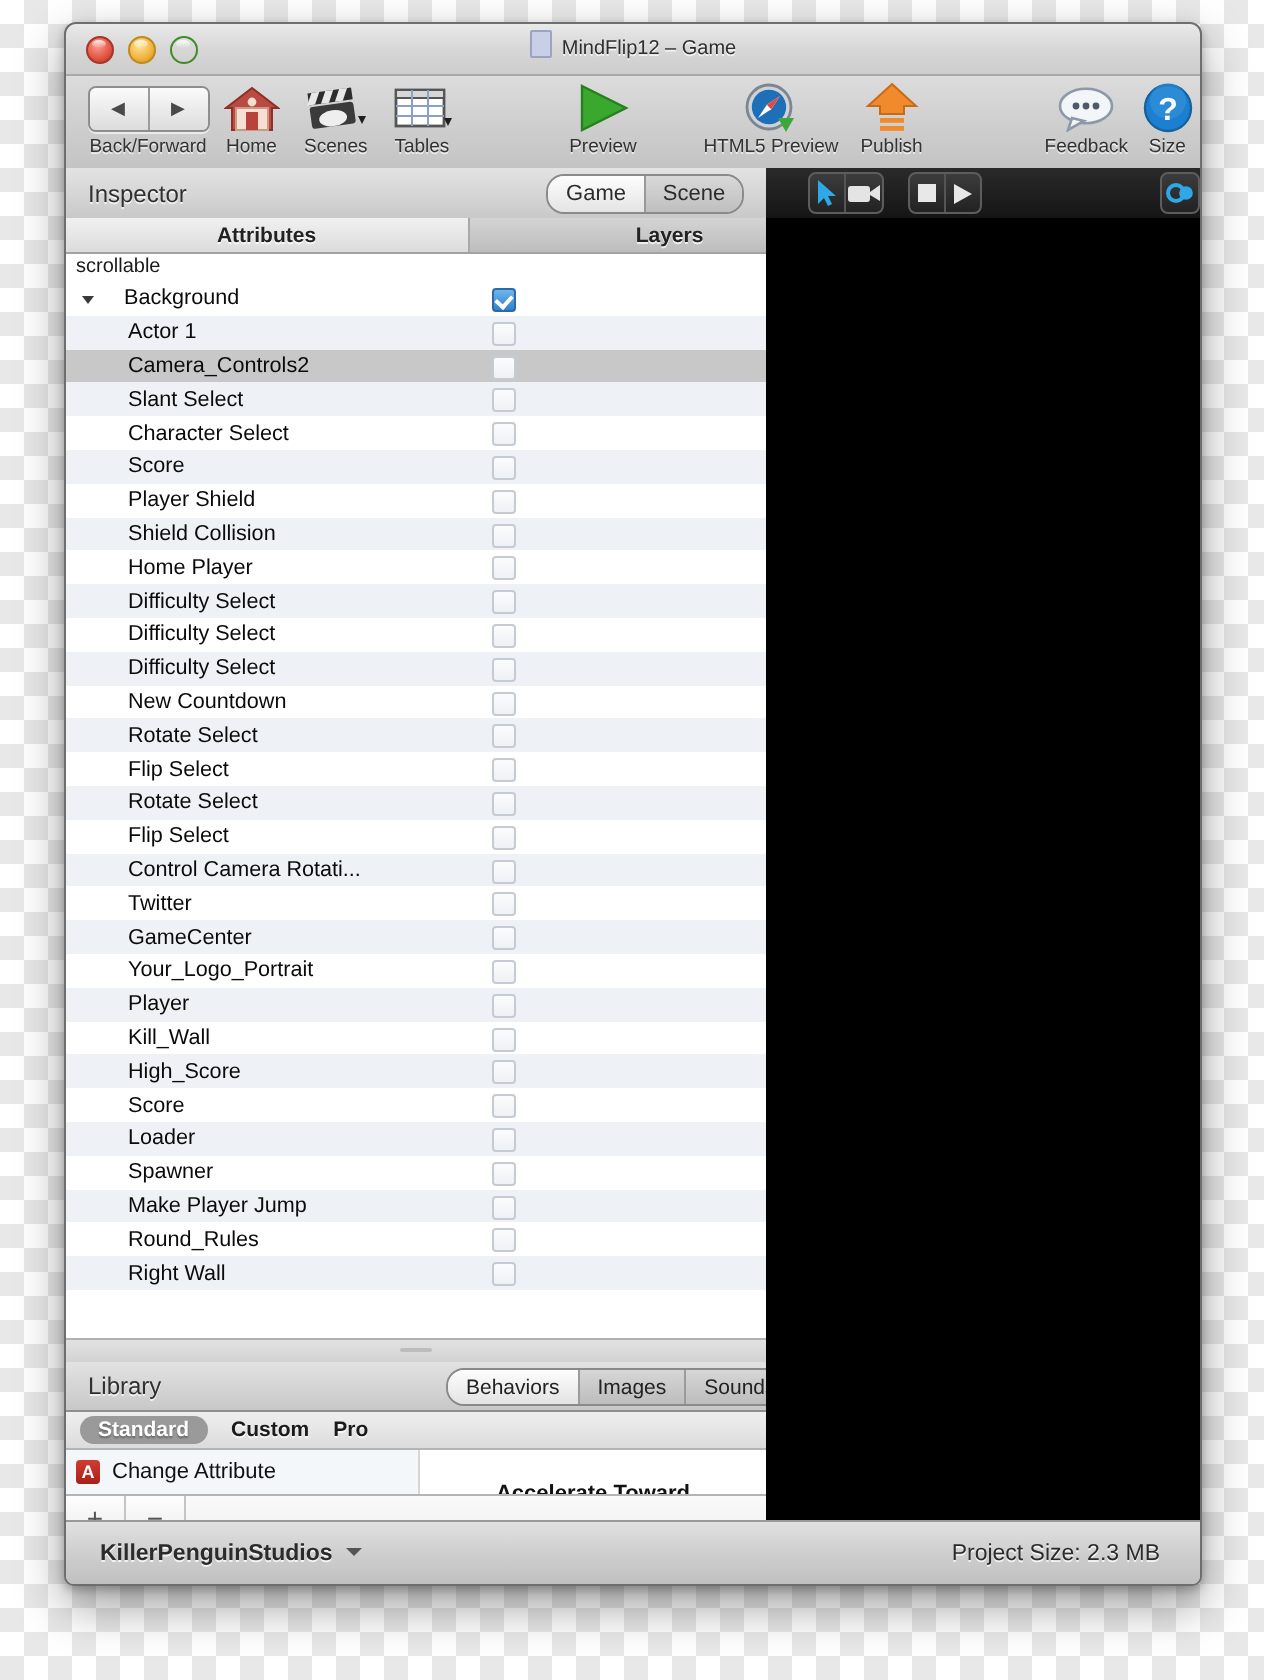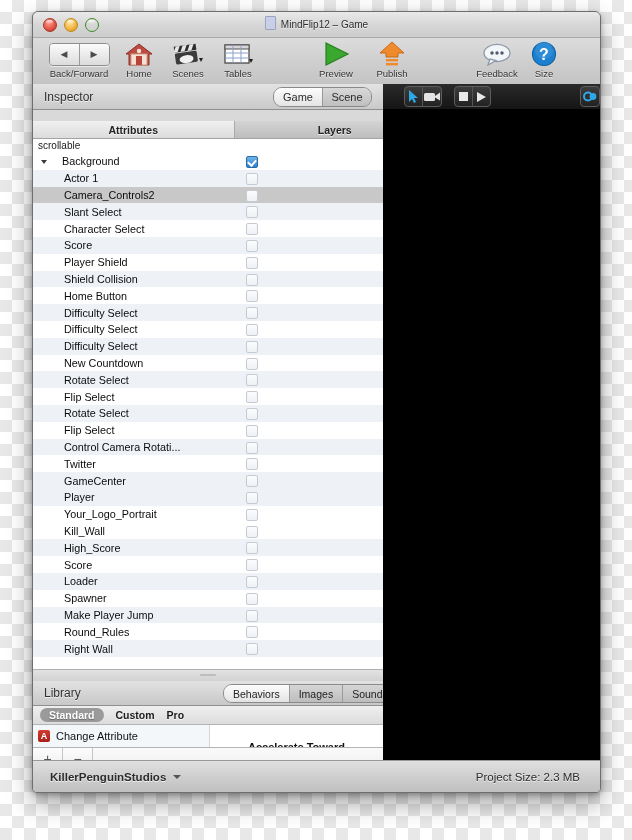--- a/index.html
+++ b/index.html
@@ -70,21 +70,21 @@
     border-bottom:1px solid #8f8f8f;
   }
   .inspector-title{font-size:12px;color:#303030;margin-left:11px;text-shadow:0 1px 0 rgba(255,255,255,.7);}
   .seg-gs{position:absolute;left:240px;top:3px;display:flex;height:18px;border:1px solid #8a8a8a;
     border-radius:9px;overflow:hidden;}
   .seg-gs div{width:48px;display:flex;align-items:center;justify-content:center;font-size:11px;color:#2b2b2b;}
   .seg-gs .on{background:linear-gradient(to bottom,#fdfdfd,#e4e4e4);}
   .seg-gs .off{background:linear-gradient(to bottom,#d8d8d8,#bfbfbf);border-left:1px solid #999;}
 
   
-  .left-panel{position:absolute;left:0;top:97px;width:402px;bottom:31px;background:#fff;margin-top:12px;}
+  .left-panel{position:absolute;left:0;top:97px;width:402px;bottom:31px;background:#fff;}
   .tabs-row{display:flex;height:17px;border-bottom:1px solid #a3a3a3;}
   .tab{flex:1;display:flex;align-items:center;justify-content:center;font-size:10.5px;color:#222;
     font-weight:bold;text-shadow:0 1px 0 rgba(255,255,255,.75);}
   .tab.active{background:linear-gradient(to bottom,#f0f0f0,#dcdcdc);}
   .tab.inactive{background:linear-gradient(to bottom,#d4d4d4,#bdbdbd);border-left:1px solid #a9a9a9;}
 
   .col-head{display:flex;height:14px;background:#fff;border-bottom:1px solid #cfcfcf;}
   .col-head .c1{width:176px;font-size:10px;color:#1a1a1a;padding-left:4px;line-height:14px;
     border-right:1px solid #d0d0d0;box-sizing:border-box;}
   .col-head .c2{flex:1;font-size:10px;color:#1a1a1a;padding-left:5px;line-height:14px;}
@@ -240,20 +240,32 @@
 
     <div class="tb-item" style="margin-left:44px;width:58px;">
       <div class="tb-ico">
         <svg width="32" height="26" viewBox="0 0 32 26">
           <polygon points="6,2 28,13 6,24" fill="#3aa82f" stroke="#25801d" stroke-width="1.2"></polygon>
         </svg>
       </div>
       <div class="tb-label">Preview</div>
     </div>
 
+    <div class="tb-item" style="margin-left:22px;width:86px;">
+      <div class="tb-ico">
+        <svg width="26" height="26" viewBox="0 0 26 26">
+          <circle cx="12.5" cy="12.5" r="11" fill="#cfd3d8" stroke="#7d858f" stroke-width="1.4"></circle>
+          <circle cx="12.5" cy="12.5" r="8.6" fill="#1f6fb8"></circle>
+          <polygon points="18,7 13.6,13.6 7,18 11.4,11.4" fill="#ffffff"></polygon>
+          <polygon points="18,7 13.6,13.6 11.4,11.4" fill="#e8453c"></polygon>
+          <polygon points="17,18 25,18 21,25" fill="#3da83a"></polygon>
+        </svg>
+      </div>
+      <div class="tb-label">HTML5 Preview</div>
+    </div>
 
     <div class="tb-item" style="width:54px;">
       <div class="tb-ico">
         <svg width="28" height="26" viewBox="0 0 28 26">
           <polygon points="14,1 26,12 20,12 20,16 8,16 8,12 2,12" fill="#f08a2c" stroke="#c96b16" stroke-width="1"></polygon>
           <rect x="8" y="18" width="12" height="2.4" fill="#f08a2c"></rect>
           <rect x="8" y="22" width="12" height="2.4" fill="#f08a2c"></rect>
         </svg>
       </div>
       <div class="tb-label">Publish</div>
@@ -367,21 +379,21 @@
         </div>
         <div class="row odd">
           <div class="row-name">Player Shield</div>
           <div class="cb"></div>
         </div>
         <div class="row even">
           <div class="row-name">Shield Collision</div>
           <div class="cb"></div>
         </div>
         <div class="row odd">
-          <div class="row-name">Home Button</div>
+          <div class="row-name">Home Player</div>
           <div class="cb"></div>
         </div>
         <div class="row even">
           <div class="row-name">Difficulty Select</div>
           <div class="cb"></div>
         </div>
         <div class="row odd">
           <div class="row-name">Difficulty Select</div>
           <div class="cb"></div>
         </div>
@@ -414,26 +426,26 @@
           <div class="cb"></div>
         </div>
         <div class="row odd">
           <div class="row-name">Twitter</div>
           <div class="cb"></div>
         </div>
         <div class="row even">
           <div class="row-name">GameCenter</div>
           <div class="cb"></div>
         </div>
+        <div class="row odd">
+          <div class="row-name">Your_Logo_Portrait</div>
+          <div class="cb"></div>
+        </div>
         <div class="row even">
           <div class="row-name">Player</div>
-          <div class="cb"></div>
-        </div>
-        <div class="row odd">
-          <div class="row-name">Your_Logo_Portrait</div>
           <div class="cb"></div>
         </div>
         <div class="row odd">
           <div class="row-name">Kill_Wall</div>
           <div class="cb"></div>
         </div>
         <div class="row even">
           <div class="row-name">High_Score</div>
           <div class="cb"></div>
         </div>

